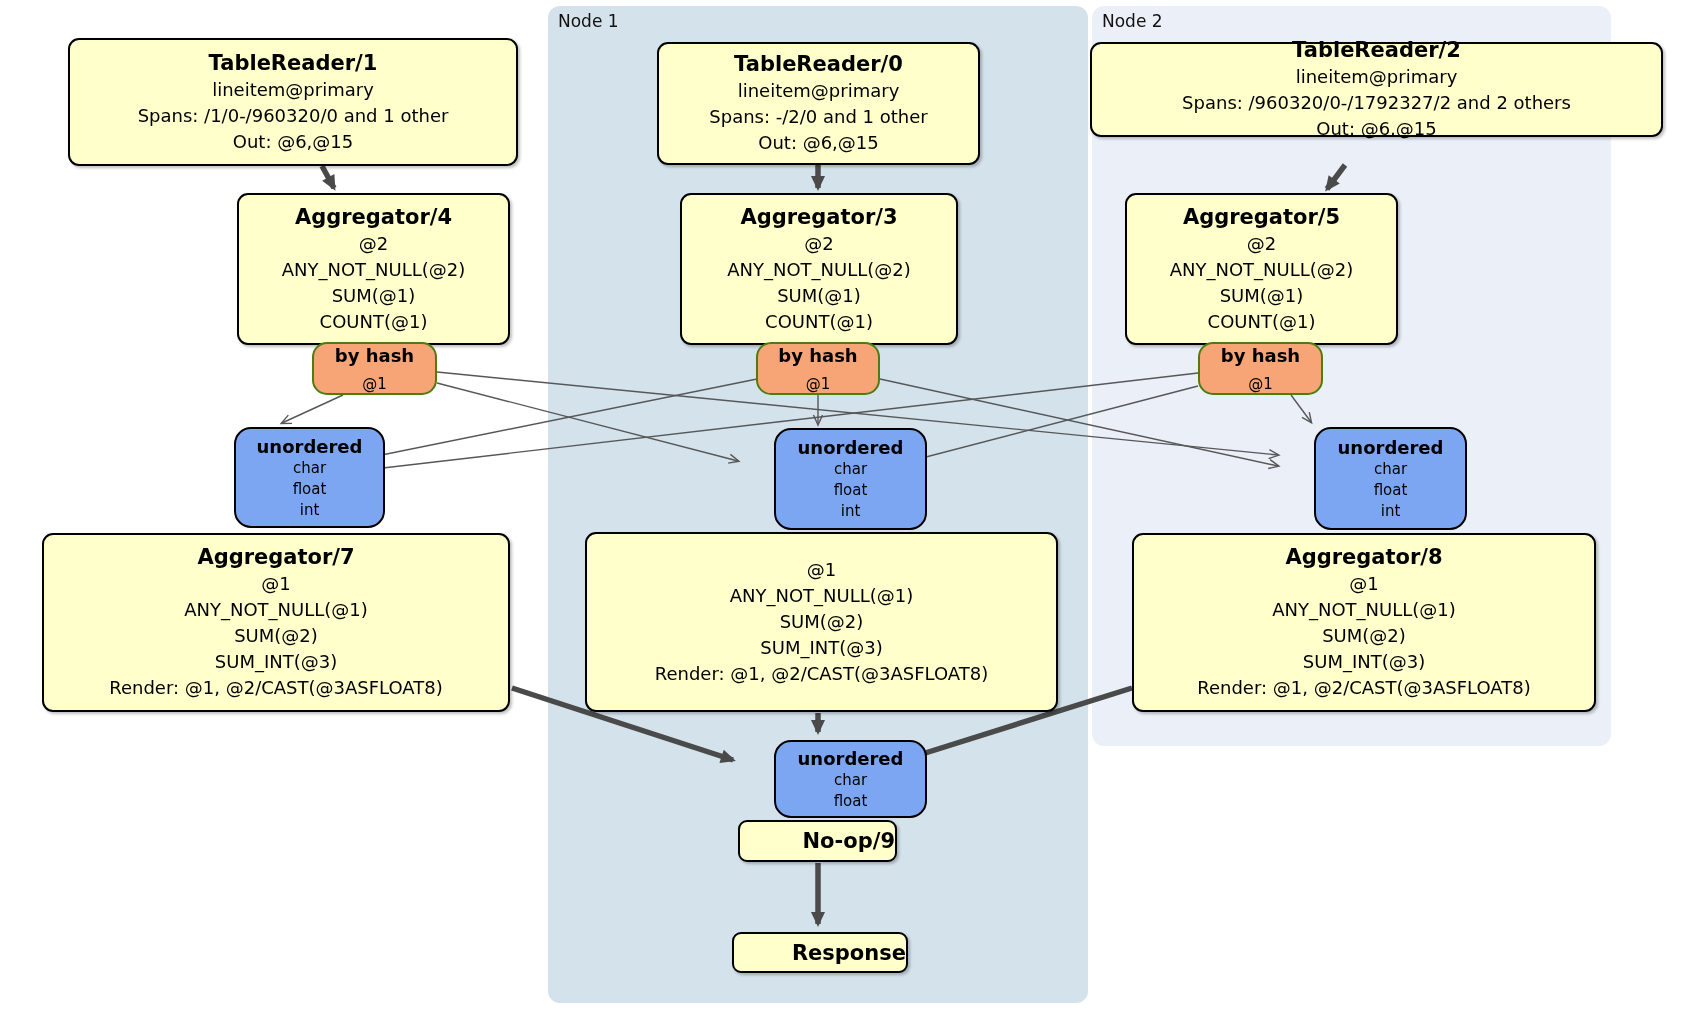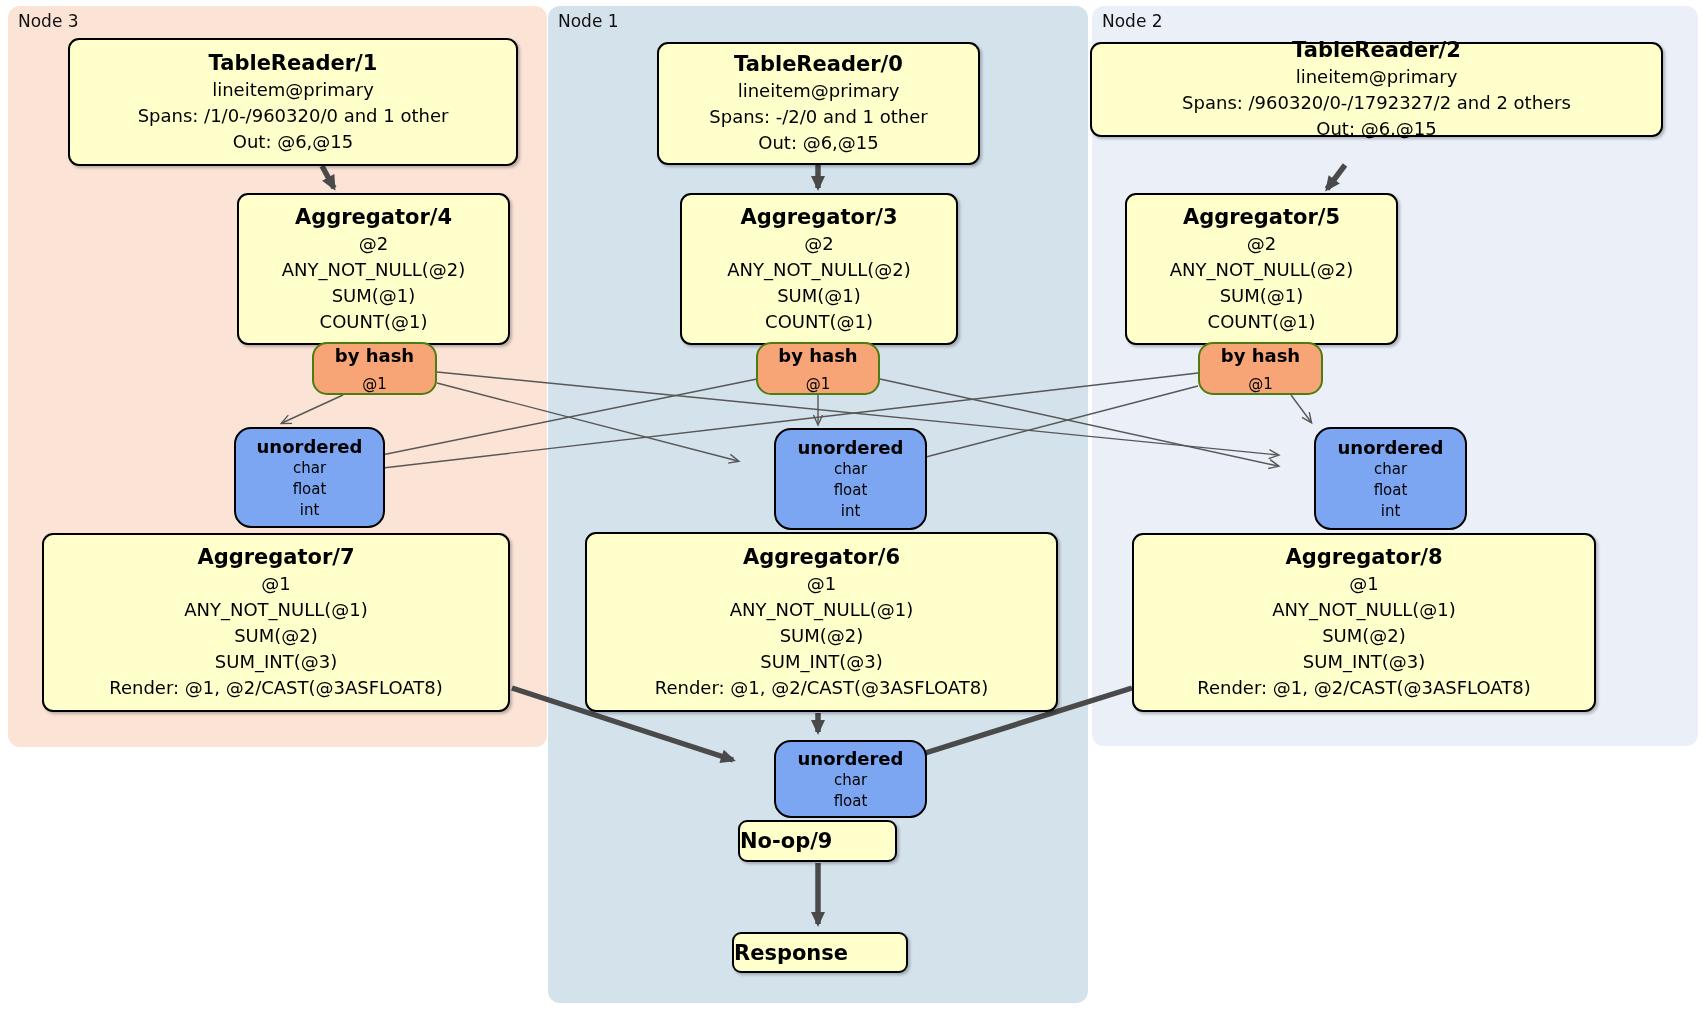--- a/index.html
+++ b/index.html
@@ -24,36 +24,33 @@
   .router .rl{font-weight:bold;font-size:18px;line-height:22px;color:#000;}
   .router .rd{font-size:15px;line-height:18px;color:#000;}
 
   .sync{position:absolute;z-index:3;background:var(--c-sync,#7ca6f2);border:2px solid #000;
         border-radius:17px;display:flex;flex-direction:column;justify-content:center;
         text-align:center;box-sizing:border-box;margin-left:32px;}
   .sync .sl{font-weight:bold;font-size:18px;line-height:23px;color:#000;}
   .sync .st{font-size:15px;line-height:21px;color:#000;}
 
   .minibox{position:absolute;z-index:3;background:var(--c-proc,#ffffcc);border:2px solid #000;
-           border-radius:9px;display:flex;align-items:center;justify-content:flex-start;
+           border-radius:9px;display:flex;align-items:center;justify-content:flex-end;
            box-shadow:2px 2px 3px rgba(0,0,0,0.25);box-sizing:border-box;}
   .minibox .t{font-weight:bold;font-size:21px;color:#000;}
 </style>
 </head>
 <body>
 
 <div id="canvas">
 
-  <div class="region" style="left:8px;top:6px;width:539px;height:741px;background:var(--c-node3-bg,#fbe3d6);">
-    <div class="region-label">Node 3</div>
-  </div>
   <div class="region" style="left:548px;top:6px;width:540px;height:997px;background:var(--c-node1-bg,#d4e2ec);">
     <div class="region-label">Node 1</div>
   </div>
-  <div class="region" style="left:1092px;top:6px;width:606px;height:740px;background:var(--c-node2-bg,#eaeff8);">
+  <div class="region" style="left:1092px;top:6px;width:494px;height:740px;background:var(--c-node2-bg,#eaeff8);padding-left:25px;">
     <div class="region-label">Node 2</div>
   </div>
 
   <svg id="edges" width="1706" height="1016">
     <defs>
       <marker id="ah-thick" markerUnits="userSpaceOnUse" markerWidth="20" markerHeight="18" refX="14" refY="9" orient="auto">
         <path d="M2,2 L17,9 L2,16 z" fill="#4a4a4a"></path>
       </marker>
       <marker id="ah-thin" markerUnits="userSpaceOnUse" markerWidth="14" markerHeight="12" refX="10" refY="6" orient="auto">
         <path d="M1,1.5 L11,6 L1,10.5" fill="none" stroke="#575757" stroke-width="1.4"></path>
@@ -156,21 +153,20 @@
 
   <div class="proc" style="left:42px;top:533px;width:468px;height:179px;">
     <div class="t">Aggregator/7</div>
     <div class="l">@1</div>
     <div class="l">ANY_NOT_NULL(@1)</div>
     <div class="l">SUM(@2)</div>
     <div class="l">SUM_INT(@3)</div>
     <div class="l">Render: @1, @2/CAST(@3ASFLOAT8)</div>
   </div>
   <div class="proc" style="left:585px;top:532px;width:473px;height:180px;">
-    <div class="t">Aggregator/6</div>
     <div class="l">@1</div>
     <div class="l">ANY_NOT_NULL(@1)</div>
     <div class="l">SUM(@2)</div>
     <div class="l">SUM_INT(@3)</div>
     <div class="l">Render: @1, @2/CAST(@3ASFLOAT8)</div>
   </div>
   <div class="proc" style="left:1132px;top:533px;width:464px;height:179px;">
     <div class="t">Aggregator/8</div>
     <div class="l">@1</div>
     <div class="l">ANY_NOT_NULL(@1)</div>

